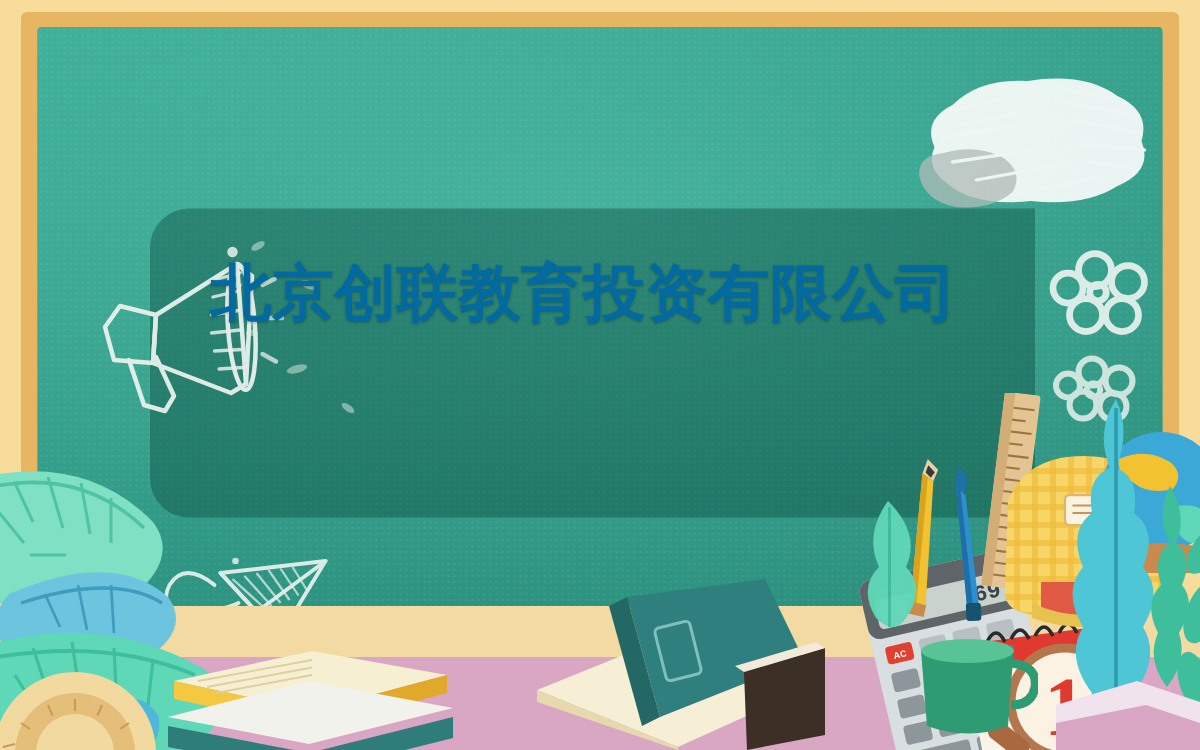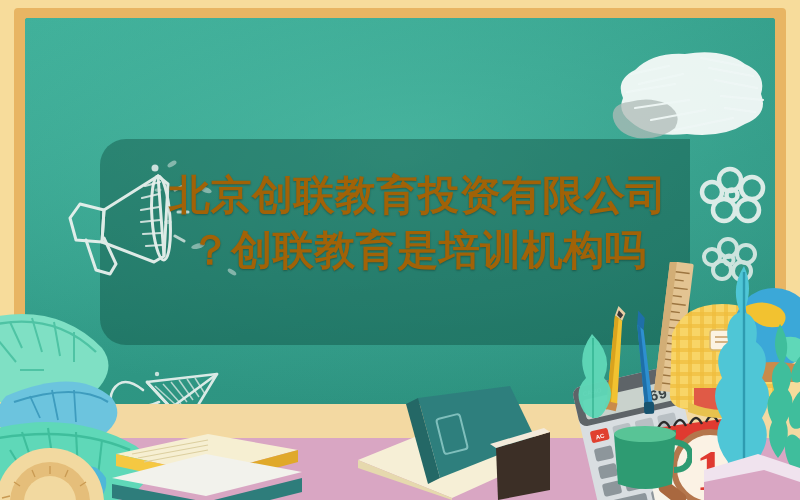--- a/index.html
+++ b/index.html
@@ -38,27 +38,26 @@
 
   
   .panel {
     position:absolute; left:100px; top:139px; width:590px; height:206px;
     background:rgba(10,70,58,.40);
     border-radius:26px 0 0 26px;
   }
 
   
   .headline {
-    position:absolute; left:158px; top:168px; width:520px;
-    color:#a16207; z-index:9;
+    position:absolute; left:140px; top:168px; width:520px;
+    color:#0369a1; z-index:9;
     font-size:41px; line-height:55px; font-weight:700;
     letter-spacing:.5px;
     text-shadow:0 1px 2px rgba(0,0,0,.28);
     white-space:nowrap;
-    text-align:center;
   }
   .headline .ln { display:block; }
 
   
   .chalk { position:absolute; z-index:4; }
   .smudge {
     position:absolute; left:605px; top:40px; width:175px; height:110px; z-index:3;
   }
 
   
@@ -176,21 +175,20 @@
       <ellipse cx="48" cy="96" rx="7" ry="2.6" transform="rotate(-15 48 96)"></ellipse>
       <ellipse cx="82" cy="122" rx="5" ry="2.2" transform="rotate(35 82 122)"></ellipse>
       <ellipse cx="8" cy="40" rx="3.5" ry="1.8"></ellipse>
     </g>
   </svg>
 
   <div class="panel"></div>
 
   <div class="headline">
     <span class="ln">北京创联教育投资有限公司</span>
-    <span class="ln">？创联教育是培训机构吗</span>
   </div>
 
   <div class="desk-shelf"></div>
   <div class="desk-top"></div>
 
   <svg class="fg" style="left:-30px;top:300px;width:300px;height:205px" viewBox="0 0 300 205">
 
     <path d="M10 20 Q85 0 132 48 Q150 72 118 98 Q70 124 26 100 Q-6 74 10 20Z" fill="#7FE0C4"></path>
     <path d="M18 26 Q82 10 126 52" fill="none" stroke="#4FC3A4" stroke-width="2.4"></path>
     <g fill="none" stroke="#4FC3A4" stroke-width="2">

